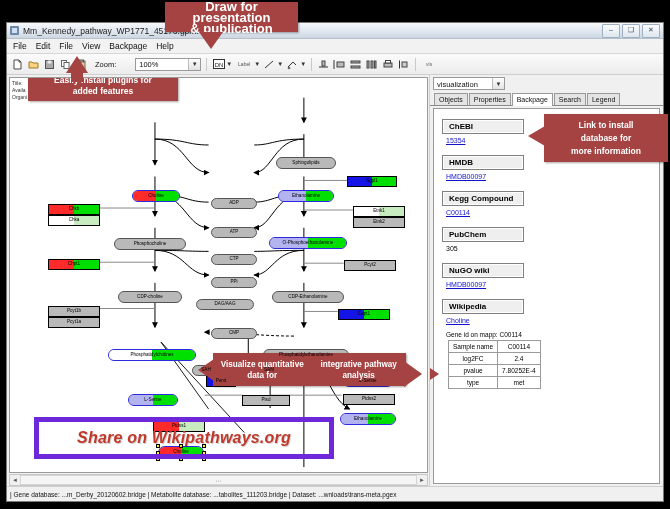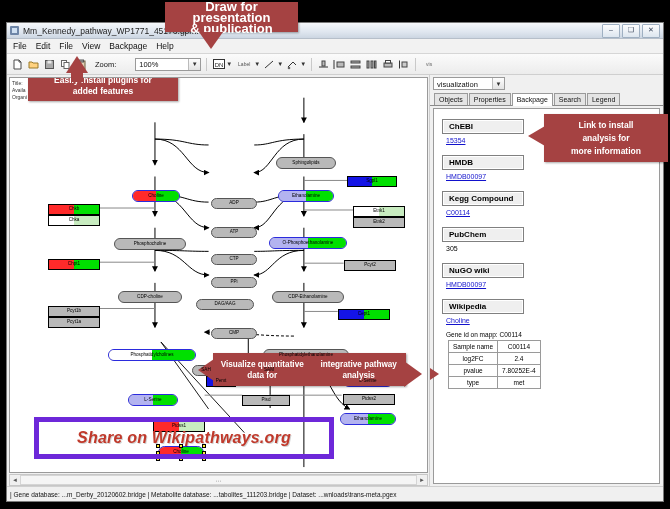--- a/index.html
+++ b/index.html
@@ -542,21 +542,21 @@
   </div>
   <div class="arrow-down" style="left:199px;top:32px;border-left:12px solid transparent;border-right:12px solid transparent;
               border-top:17px solid #a54242;"></div>
 
   <div class="arrow-down" style="left:66px;top:56px;width:0;height:0;border-left:11px solid transparent;
               border-right:11px solid transparent;border-bottom:17px solid #a54242;"></div>
   <div style="position:absolute;left:71px;top:70px;width:12px;height:12px;background:#a54242;"></div>
 
   <div class="callout" style="left:544px;top:114px;width:124px;height:48px;font-size:8.5px;flex-direction:column;line-height:13px;">
     <span>Link  to install</span>
-    <span>analysis  for</span>
+    <span>database  for</span>
     <span>more information</span>
   </div>
   <div style="position:absolute;left:528px;top:126px;width:0;height:0;
               border-top:10px solid transparent;border-bottom:10px solid transparent;
               border-right:17px solid #a54242;"></div>
   <div style="position:absolute;left:543px;top:130px;width:6px;height:12px;background:#a54242;"></div>
 
   <div style="position:absolute;left:430px;top:368px;width:0;height:0;
               border-top:6px solid transparent;border-bottom:6px solid transparent;
               border-left:9px solid #a54242;"></div>

